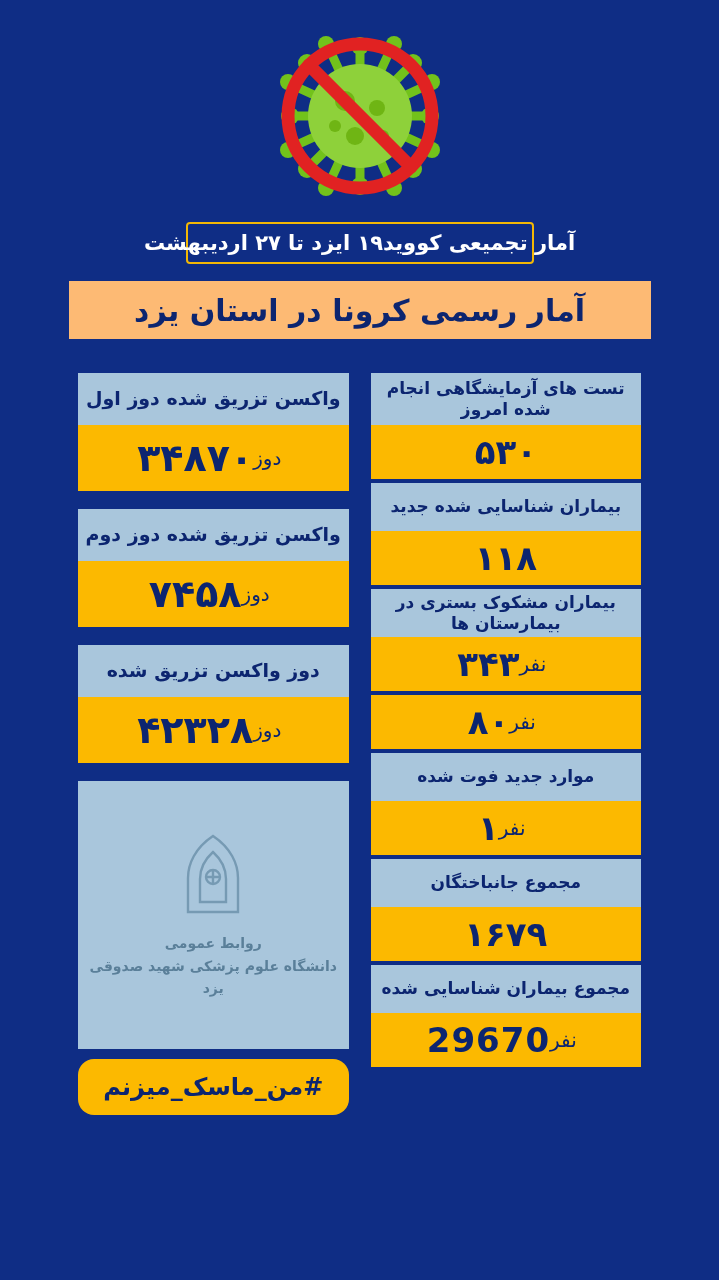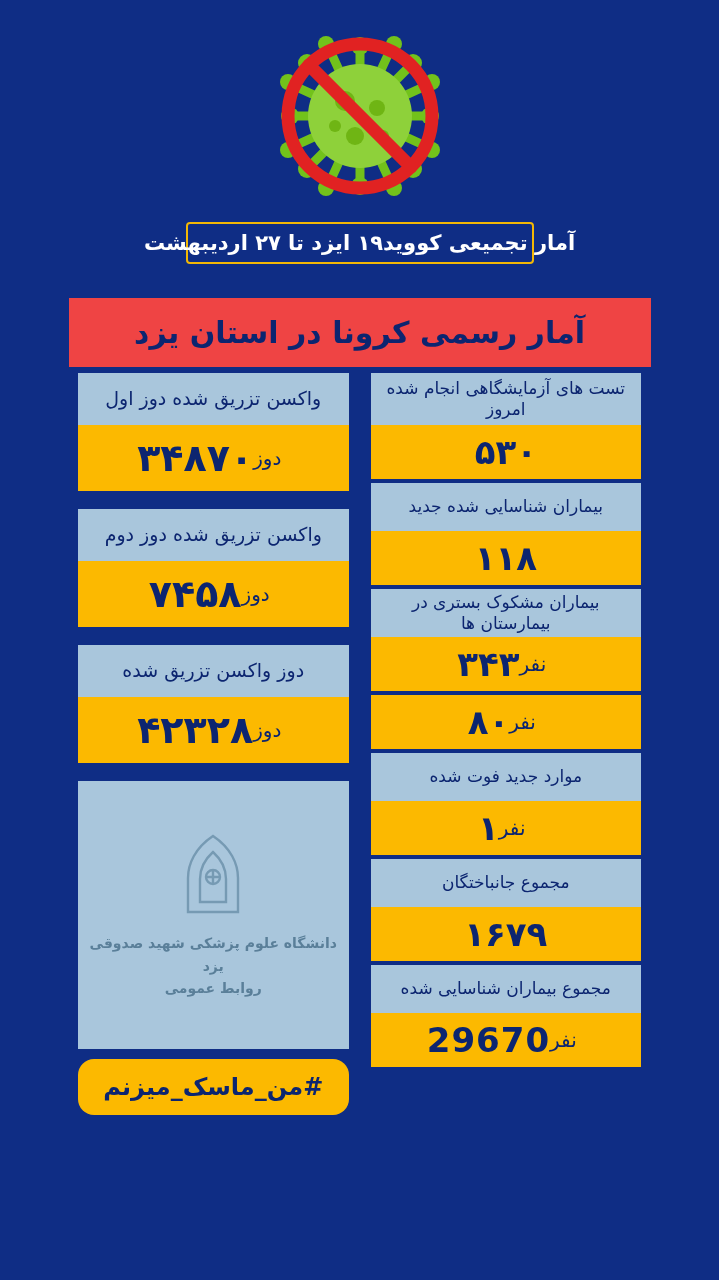--- a/index.html
+++ b/index.html
@@ -53,26 +53,26 @@
     color: #ffffff;
     font-size: 21px;
     font-weight: bold;
     letter-spacing: 0px;
     white-space: nowrap;
   }
 
   
   .main-title {
     position: absolute;
-    top: 298px;
+    top: 281px;
     left: 50%;
     transform: translateX(-50%);
     width: 582px;
-    height: 69px;
-    background: #ef4444;
+    height: 58px;
+    background: #fdba74;
     display: flex;
     align-items: center;
     justify-content: center;
   }
   .main-title span {
     color: #0c2570;
     font-size: 30px;
     font-weight: bold;
     white-space: nowrap;
   }
@@ -94,21 +94,21 @@
   .col {
     width: 276px;
     display: flex;
     flex-direction: column;
   }
 
   .stat-label {
     background: #a9c6dc;
     color: #0c2570;
     font-size: 17px;
-    font-weight: normal;
+    font-weight: bold;
     text-align: center;
     display: flex;
     align-items: center;
     justify-content: center;
     padding: 18px 6px;
     box-sizing: border-box;
     line-height: 1.25;
   }
   .stat-value {
     background: #fcb900;
@@ -321,22 +321,22 @@
           <svg width="78" height="88" viewBox="0 0 78 88">
             <g fill="none" stroke="#6e93ad" stroke-width="2.4">
               <path d="M39 6 C 21 18, 14 34, 14 48 L14 82 L64 82 L64 48 C64 34, 57 18, 39 6 Z"></path>
               <path d="M39 22 C 29 31, 26 40, 26 49 L26 72 L52 72 L52 49 C52 40, 49 31, 39 22 Z"></path>
               <circle cx="39" cy="47" r="7"></circle>
               <path d="M39 40 L39 54 M32 47 L46 47"></path>
             </g>
           </svg>
         </span>
         <div class="logo-text">
+          <div>روابط عمومی</div>
           <div>دانشگاه علوم پزشکی شهید صدوقی یزد</div>
-          <div>روابط عمومی</div>
         </div>
       </div>
 
       <div class="hashtag-card">
         <span>#من_ماسک_میزنم</span>
       </div>
     </div>
 
   </div>
 </div>

